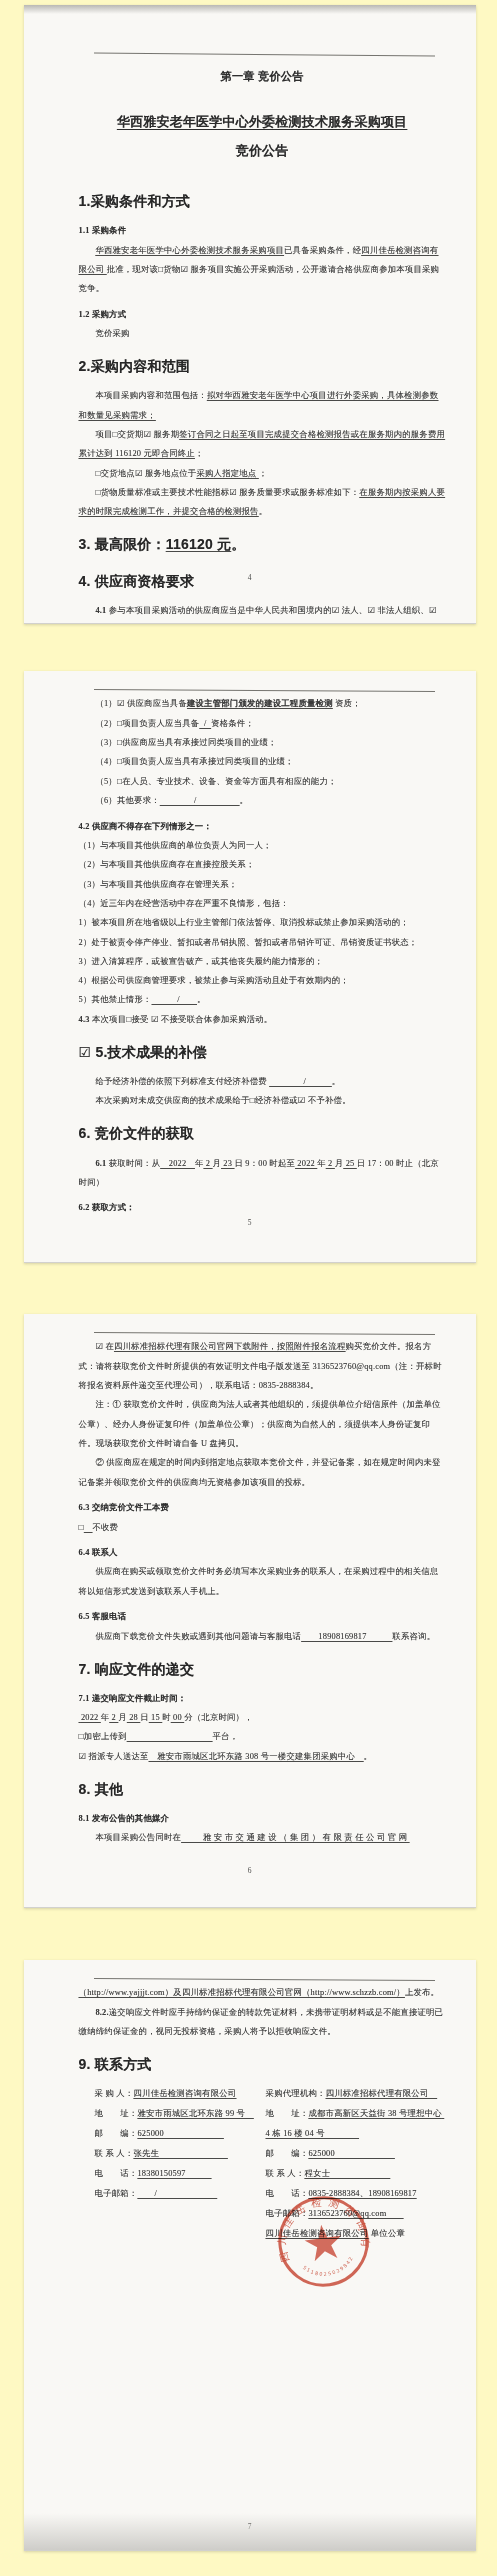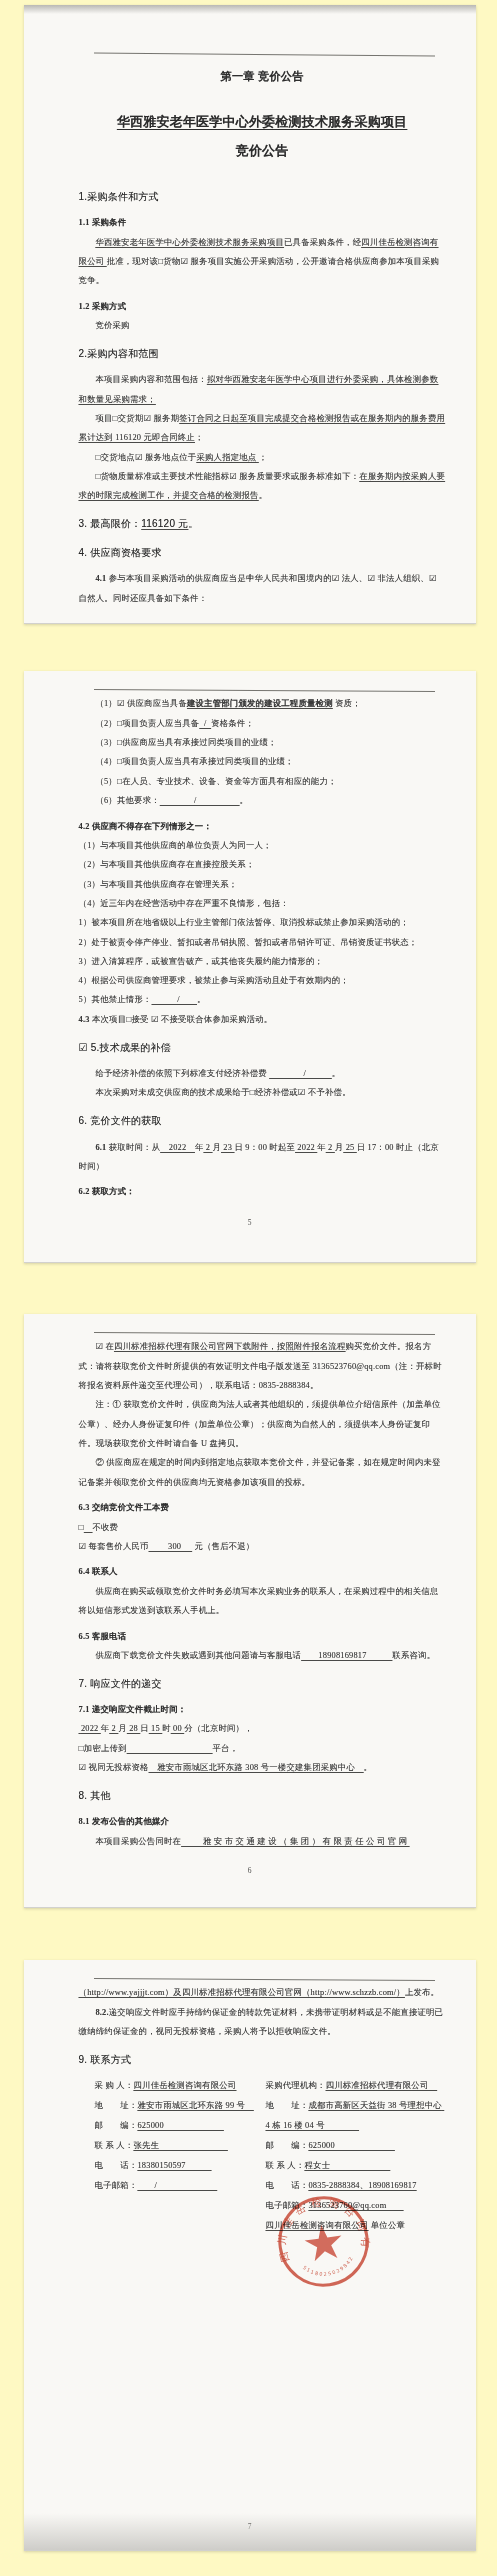--- a/index.html
+++ b/index.html
@@ -18,22 +18,22 @@
   .rule{height:0;border-top:1px solid #75746f;margin:18.7px 41px 3.7px 70px;transform:rotate(.3deg);}
   .p1 .rule{margin-top:49px;transform:rotate(.5deg);}
   .inner{padding:0 30px 0 55px;font-size:8.4px;line-height:2.3;letter-spacing:0.2px;
          text-shadow:0 0 0.3px rgba(80,80,80,.55);}
   .blk{margin:0;}
   .chapter{font-family:"Liberation Sans","DejaVu Sans",sans-serif;font-weight:bold;
            font-size:11.2px;text-align:center;margin:8.7px 0 16px;color:#2e2e2e;}
   .title{font-size:13px;font-weight:bold;text-align:center;margin:21px 0 0;
          text-decoration:underline;text-underline-offset:3.1px;color:#2c2c2c;line-height:1.8;}
   .subtitle{font-size:13px;font-weight:bold;text-align:center;margin:5px 0 25px;color:#2c2c2c;line-height:1.8;}
-  .h1{font-family:"Liberation Sans","DejaVu Sans",sans-serif;font-weight:normal;
-      font-size:10px;margin:8.7px 0 6.2px;color:#272727;line-height:2;}
+  .h1{font-family:"Liberation Sans","DejaVu Sans",sans-serif;font-weight:bold;
+      font-size:14px;margin:8.7px 0 6.2px;color:#272727;line-height:2;}
   .h2{font-weight:bold;margin:6.2px 0 0;color:#303030;}
   .p{margin:0;}
   .ind{text-indent:2em;}
   .u{text-decoration:underline;text-decoration-color:#4a4a48;text-underline-offset:1.9px;white-space:pre-wrap;}
   .b{font-weight:bold;}
   .sp{letter-spacing:2.5px;}
   .pnum{position:absolute;left:0;right:0;text-align:center;font-size:7.5px;color:#4c4c4a;}
   .p1 .pnum{bottom:41px;} .p2 .pnum{bottom:35px;} .p3 .pnum{bottom:32px;} .p4 .pnum{bottom:18.7px;}
   .contacts{display:flex;margin-top:3.7px;}
   .ccol{line-height:20px;}
@@ -103,30 +103,29 @@
         <div class="pnum">5</div>
       </div>
       <div class="page p3">
         <div class="rule"></div>
         <div class="inner">
           <div class="blk p ind"><span class="txt">☑ 在</span><span class="u">四川标准招标代理有限公司官网下载附件，按照附件报名流程</span><span class="txt">购买竞价文件。报名方式：请将获取竞价文件时所提供的有效证明文件电子版发送至 3136523760@qq.com（注：开标时将报名资料原件递交至代理公司），联系电话：0835-2888384。</span></div>
           <div class="blk p ind"><span class="txt">注：① 获取竞价文件时，供应商为法人或者其他组织的，须提供单位介绍信原件（加盖单位公章）、经办人身份证复印件（加盖单位公章）；供应商为自然人的，须提供本人身份证复印件。现场获取竞价文件时请自备 U 盘拷贝。</span></div>
           <div class="blk p ind"><span class="txt">② 供应商应在规定的时间内到指定地点获取本竞价文件，并登记备案，如在规定时间内未登记备案并领取竞价文件的供应商均无资格参加该项目的投标。</span></div>
           <div class="blk h2"><span class="txt">6.3 交纳竞价文件工本费</span></div>
           <div class="blk p"><span class="txt">□</span><span class="u">　</span><span class="txt">不收费</span></div>
-          <div class="blk p"><span class="txt">☑ 每套售价人民币</span><span class="u">　　 300　 </span><span class="txt"> 元（售后不退）</span></div>
           <div class="blk h2"><span class="txt">6.4 联系人</span></div>
           <div class="blk p ind"><span class="txt">供应商在购买或领取竞价文件时务必填写本次采购业务的联系人，在采购过程中的相关信息将以短信形式发送到该联系人手机上。</span></div>
           <div class="blk h2"><span class="txt">6.5 客服电话</span></div>
           <div class="blk p ind"><span class="txt">供应商下载竞价文件失败或遇到其他问题请与客服电话</span><span class="u">　　18908169817　　　</span><span class="txt">联系咨询。</span></div>
           <div class="blk h1"><span class="txt">7. 响应文件的递交</span></div>
           <div class="blk h2"><span class="txt">7.1 递交响应文件截止时间：</span></div>
           <div class="blk p"><span class="u"> 2022 </span><span class="txt">年</span><span class="u"> 2 </span><span class="txt">月</span><span class="u"> 28 </span><span class="txt">日</span><span class="u"> 15 </span><span class="txt">时</span><span class="u"> 00 </span><span class="txt">分（北京时间），</span></div>
           <div class="blk p"><span class="txt">□加密上传到</span><span class="u">　　　　　　　　　　</span><span class="txt">平台，</span></div>
-          <div class="blk p"><span class="txt">☑ 视同无投标资格</span><span class="u">　雅安市雨城区北环东路 308 号一楼交建集团采购中心　</span><span class="txt">。</span></div>
+          <div class="blk p"><span class="txt">☑ 指派专人送达至</span><span class="u">　雅安市雨城区北环东路 308 号一楼交建集团采购中心　</span><span class="txt">。</span></div>
           <div class="blk h1"><span class="txt">8. 其他</span></div>
           <div class="blk h2"><span class="txt">8.1 发布公告的其他媒介</span></div>
           <div class="blk p ind"><span class="txt">本项目采购公告同时在</span><span class="u sp">　　雅安市交通建设（集团）有限责任公司官网</span></div>
         </div>
         <div class="pnum">6</div>
       </div>
       <div class="page p4">
         <div class="rule"></div>
         <div class="inner">
           <div class="blk p"><span class="u">（http://www.yajjjt.com）及四川标准招标代理有限公司官网（http://www.schzzb.com/）</span><span class="txt">上发布。</span></div>

